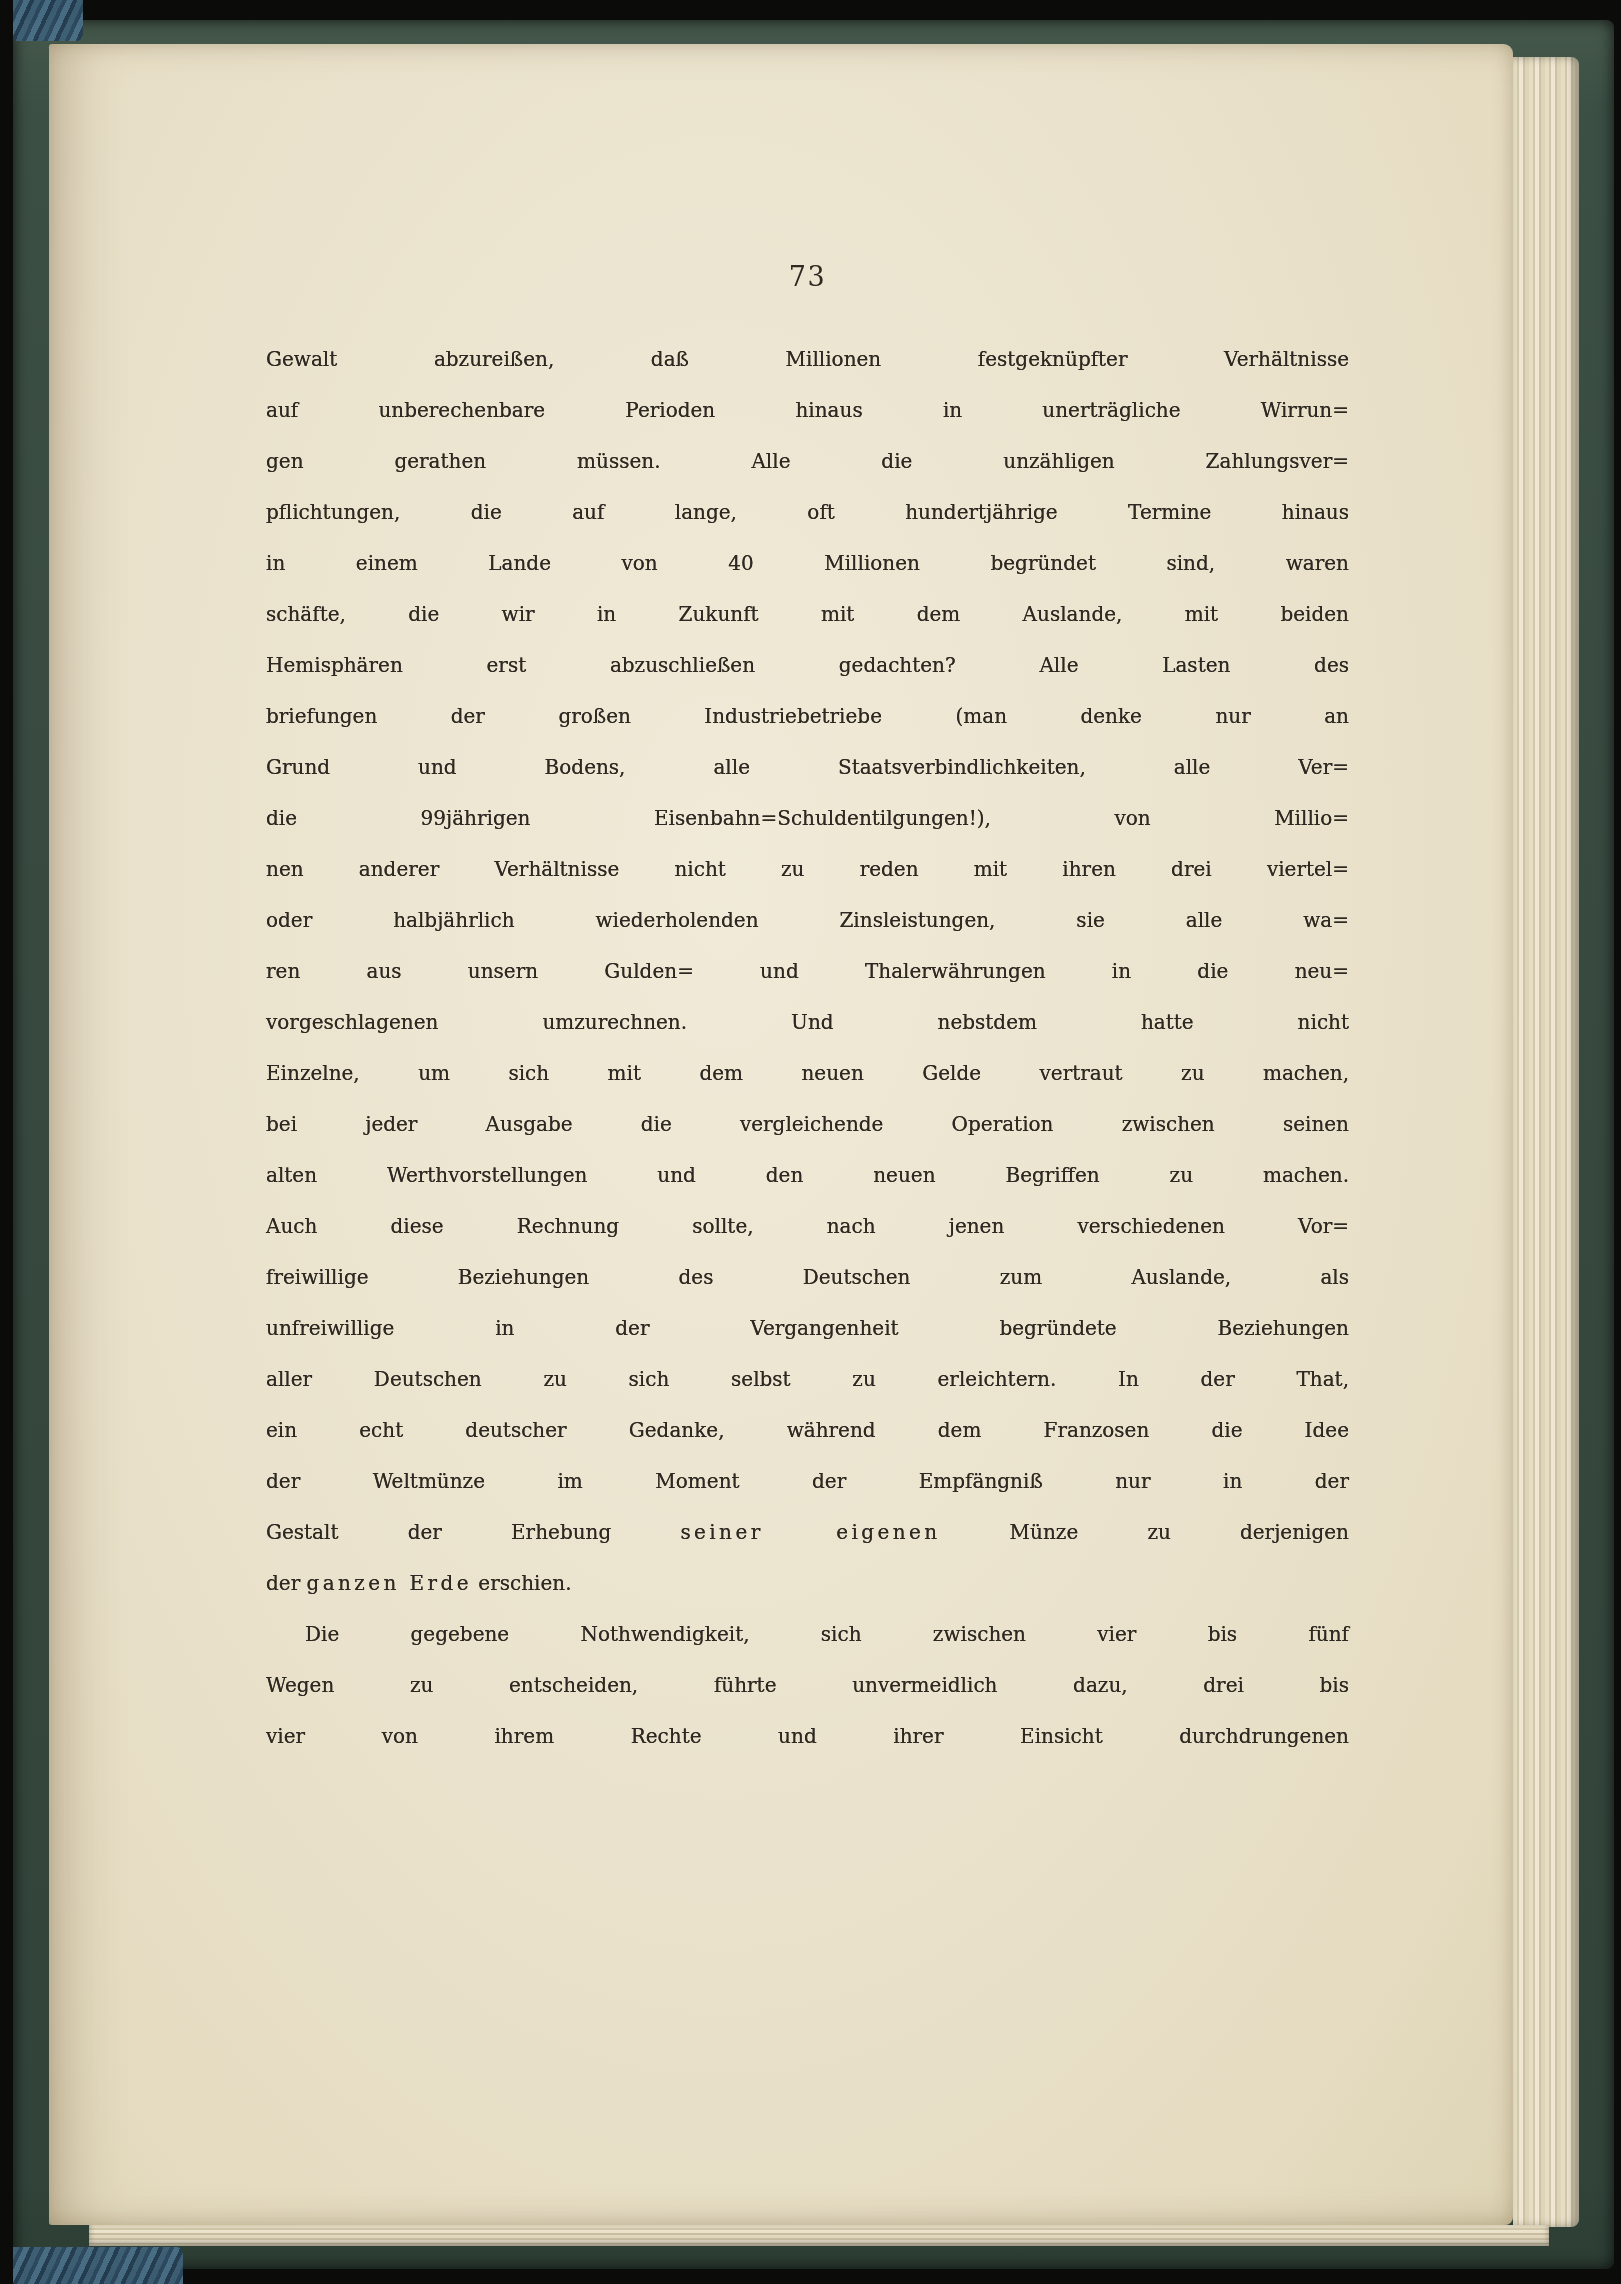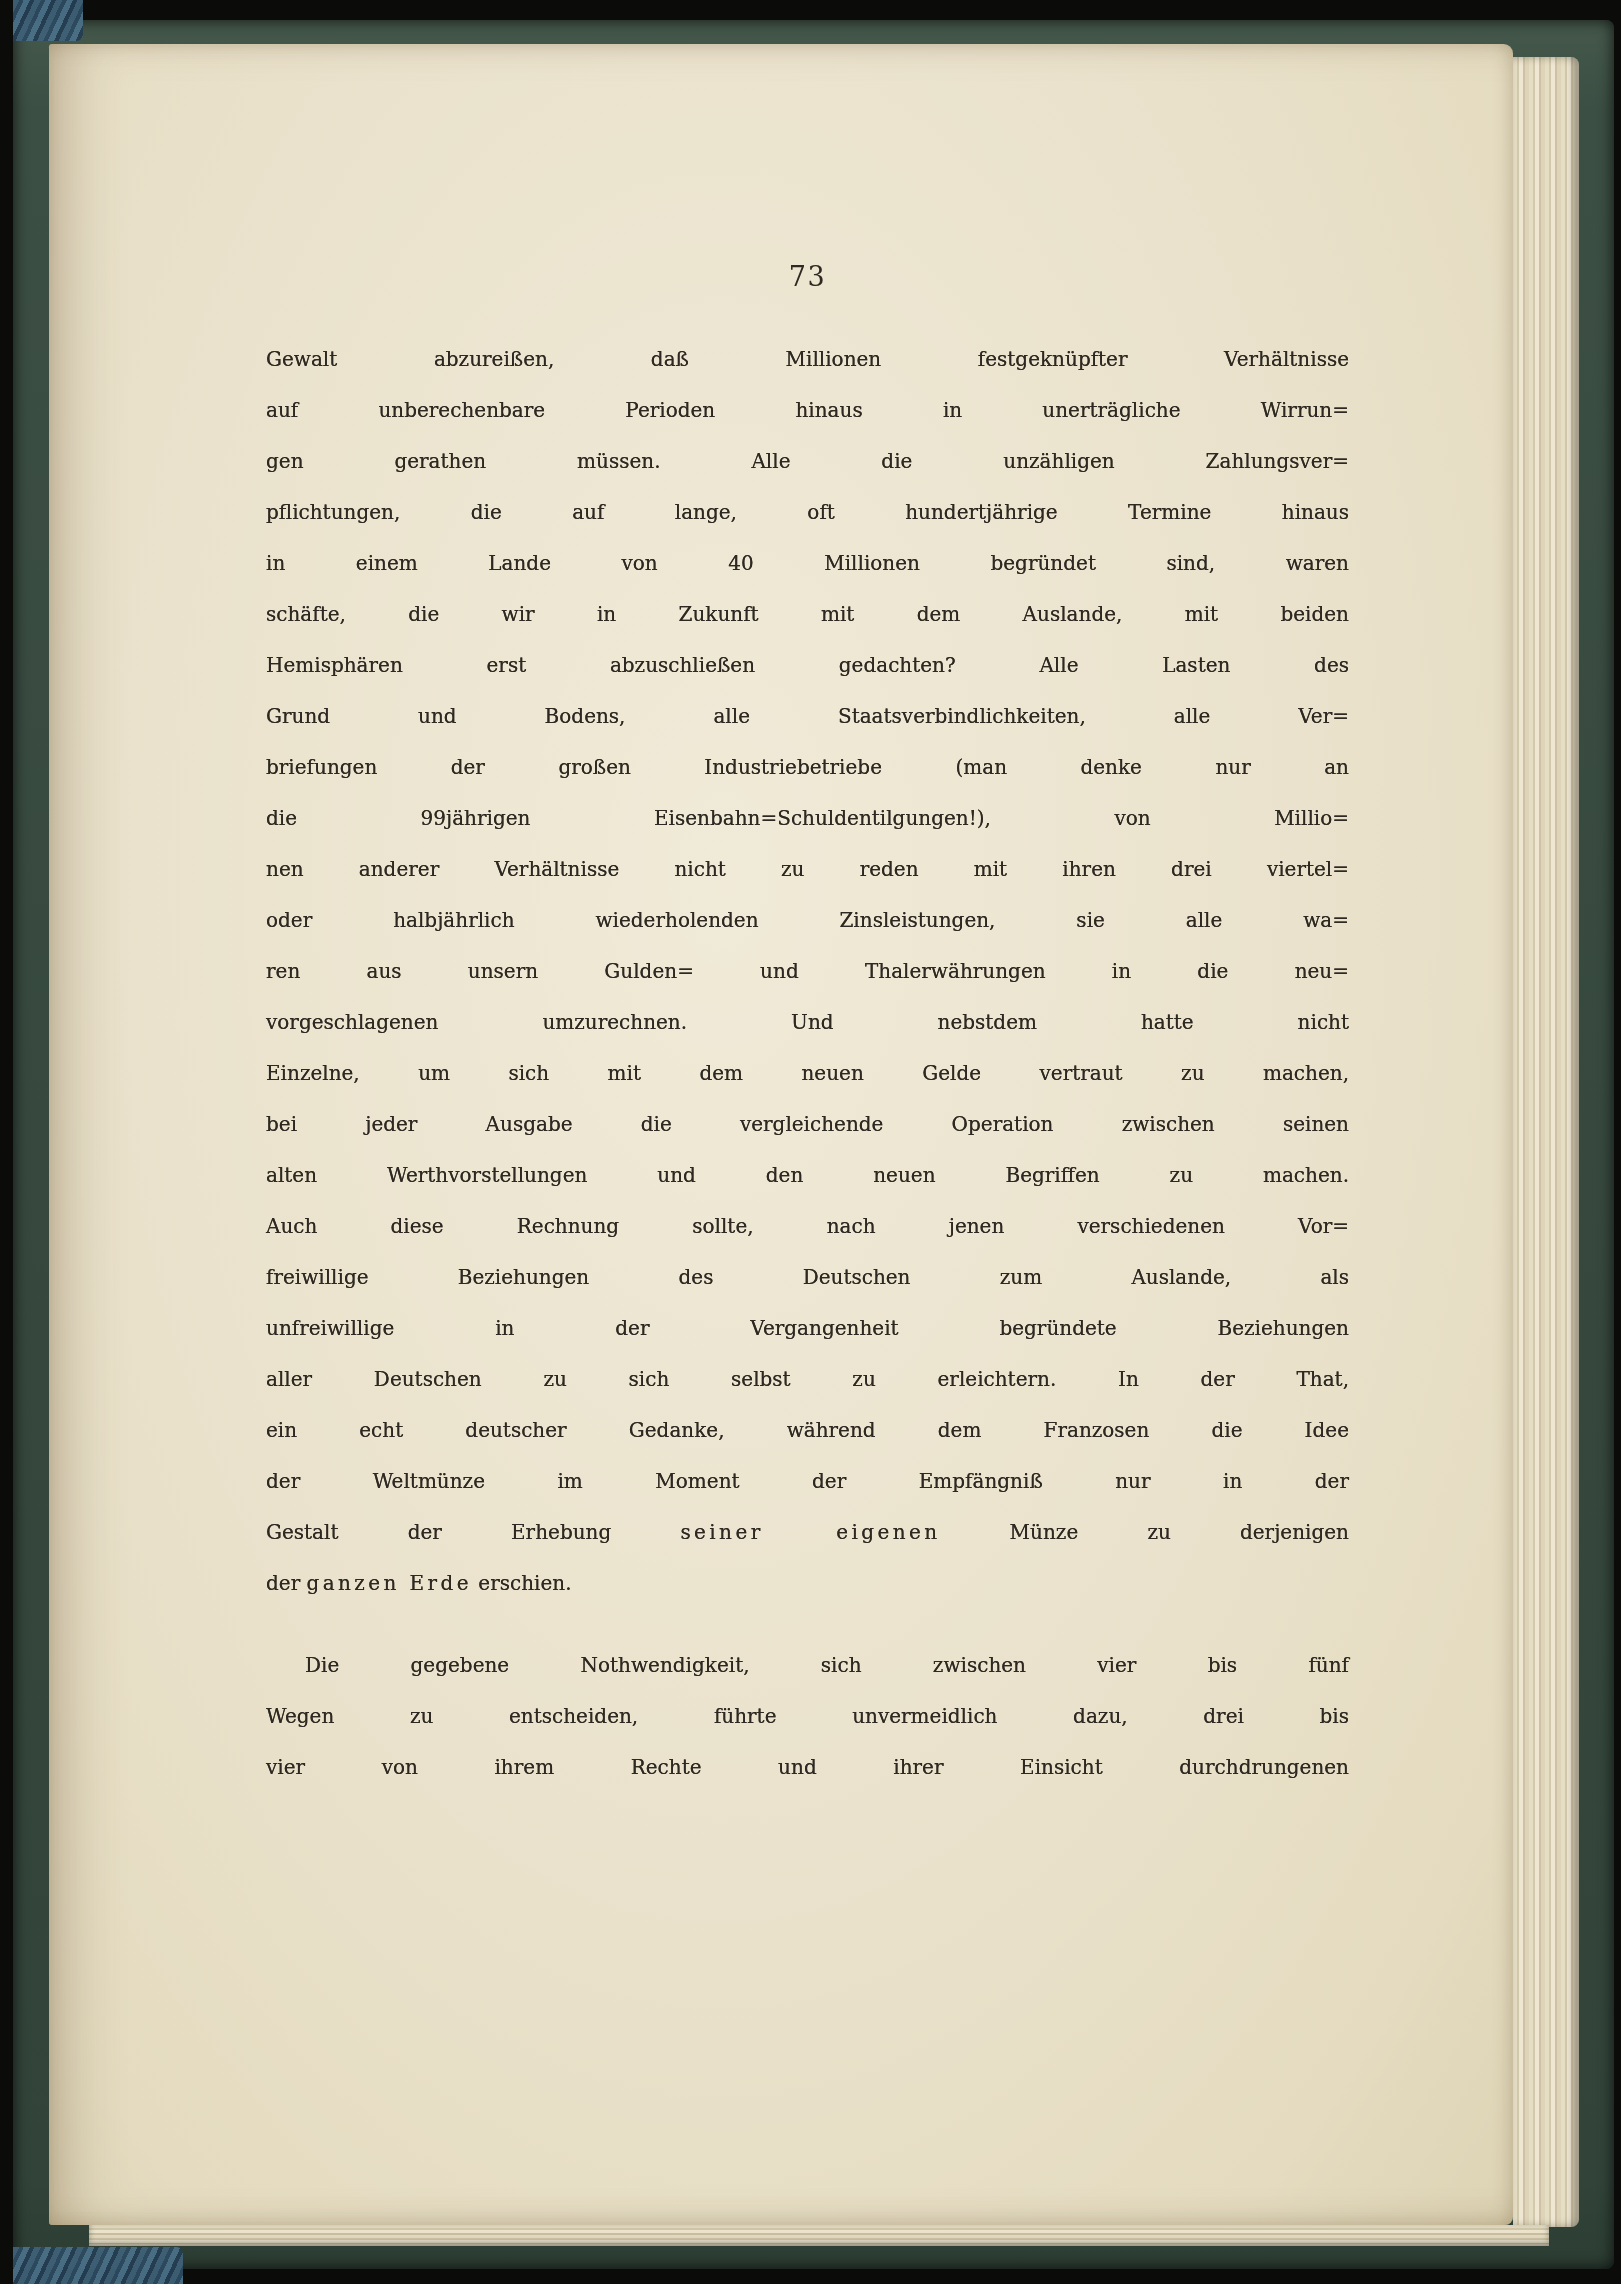--- a/index.html
+++ b/index.html
@@ -86,21 +86,21 @@
     font-size:20px;
     line-height:51px;
     text-shadow:0 0 0.4px rgba(45,40,33,.85);
   }
   .line{
     text-align:justify;
     text-align-last:justify;
     white-space:normal;
   }
   .line.para-end{text-align-last:left;}
-  .line.indent{text-indent:39px;margin-top:31px;}
+  .line.indent{text-indent:39px;}
   .sperr{letter-spacing:.17em;}
 </style>
 </head>
 <body>
 
 <div class="scene">
   <div class="cover"></div>
   <div class="marble marble-tl"></div>
   <div class="marble marble-bl"></div>
   <div class="edges-right"></div>
@@ -109,22 +109,22 @@
   <div class="page">
     <div class="page-number">73</div>
     <div class="text-block" id="text-block">
         <div class="line">Gewalt abzureißen, daß Millionen festgeknüpfter Verhältnisse</div>
         <div class="line">auf unberechenbare Perioden hinaus in unerträgliche Wirrun=</div>
         <div class="line">gen gerathen müssen.  Alle die unzähligen Zahlungsver=</div>
         <div class="line">pflichtungen, die auf lange, oft hundertjährige Termine hinaus</div>
         <div class="line">in einem Lande von 40 Millionen begründet sind, waren</div>
         <div class="line">schäfte, die wir in Zukunft mit dem Auslande, mit beiden</div>
         <div class="line">Hemisphären erst abzuschließen gedachten?  Alle Lasten des</div>
+        <div class="line">briefungen der großen Industriebetriebe (man denke nur an</div>
         <div class="line">Grund und Bodens, alle Staatsverbindlichkeiten, alle Ver=</div>
-        <div class="line">briefungen der großen Industriebetriebe (man denke nur an</div>
         <div class="line">die 99jährigen Eisenbahn=Schuldentilgungen!), von Millio=</div>
         <div class="line">nen anderer Verhältnisse nicht zu reden mit ihren drei viertel=</div>
         <div class="line">oder halbjährlich wiederholenden Zinsleistungen, sie alle wa=</div>
         <div class="line">ren aus unsern Gulden= und Thalerwährungen in die neu=</div>
         <div class="line">vorgeschlagenen umzurechnen.  Und nebstdem hatte nicht</div>
         <div class="line">Einzelne, um sich mit dem neuen Gelde vertraut zu machen,</div>
         <div class="line">bei jeder Ausgabe die vergleichende Operation zwischen seinen</div>
         <div class="line">alten Werthvorstellungen und den neuen Begriffen zu machen.</div>
         <div class="line">Auch diese Rechnung sollte, nach jenen verschiedenen Vor=</div>
         <div class="line">freiwillige Beziehungen des Deutschen zum Auslande, als</div>

